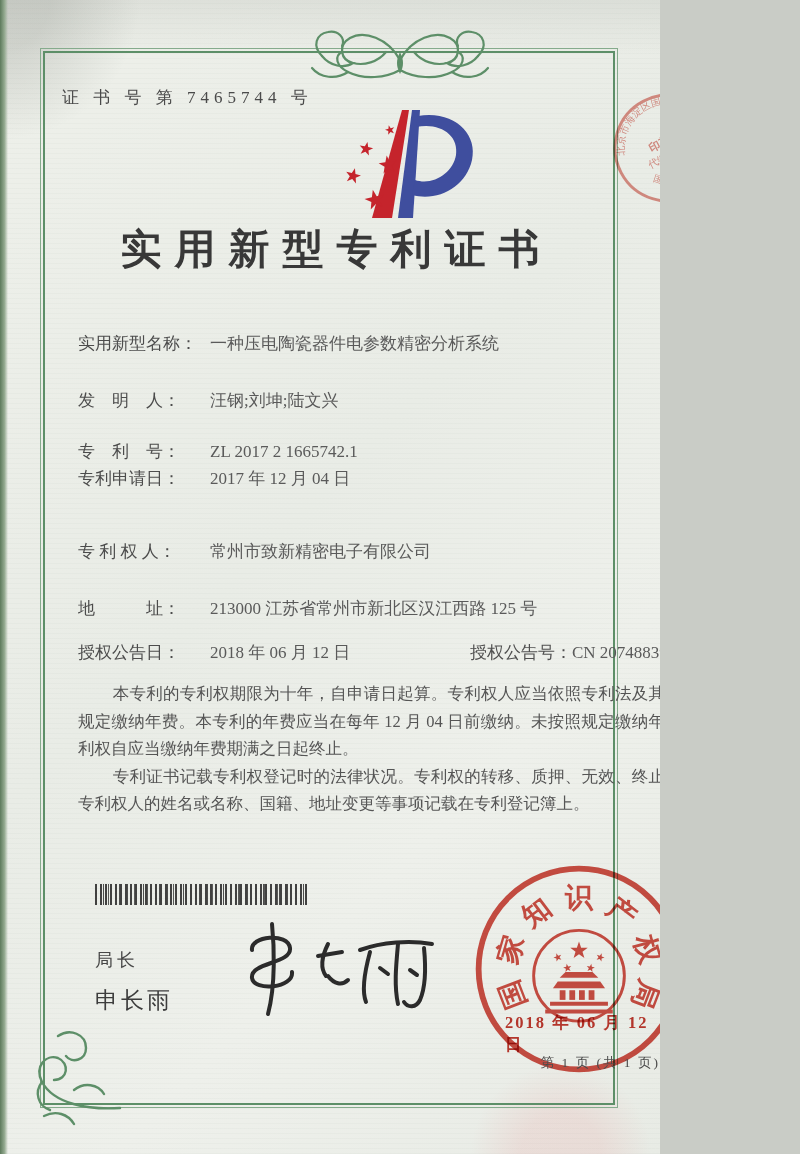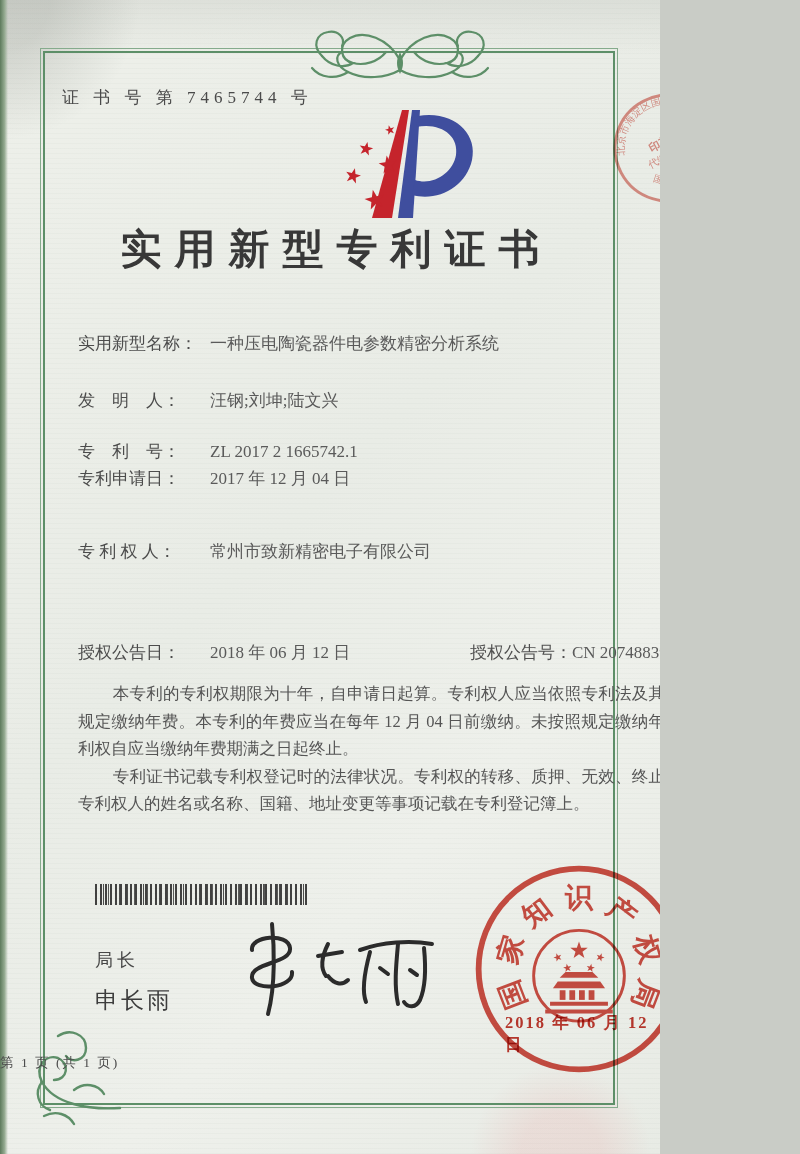--- a/index.html
+++ b/index.html
@@ -34,21 +34,21 @@
       repeating-linear-gradient(90deg,#2a2a2a 0 1px,transparent 1px 8px),
       repeating-linear-gradient(90deg,rgba(25,25,25,.85) 0 1px,transparent 1px 13px);}
   .director-title{left:95px;top:948px;font-size:18px;letter-spacing:4px;color:#474747;}
   .director-name{left:95px;top:985px;font-size:23px;letter-spacing:3px;color:#3d3d3d;}
   .sig{left:210px;top:910px;}
   .sig path{stroke:#2b2b2b;stroke-width:4;fill:none;stroke-linecap:round;stroke-linejoin:round;}
   .seal{left:468px;top:858px;mix-blend-mode:multiply;opacity:.93;}
   .seal-date{left:505px;top:1012px;font-size:16.5px;letter-spacing:2px;color:#c43a30;
     mix-blend-mode:multiply;font-weight:bold;}
   .tax-stamp{left:606px;top:86px;mix-blend-mode:multiply;opacity:.65;}
-  .footer{left:0;right:0;top:1054px;text-align:left;font-size:13.5px;letter-spacing:2px;color:#4c4c4c;}
+  .footer{left:0;right:0;top:1054px;text-align:right;font-size:13.5px;letter-spacing:2px;color:#4c4c4c;}
   .green-stroke{stroke:#5d8f68;fill:none;stroke-linecap:round;}
 </style>
 </head>
 <body>
 
 <div class="page">
 
   <svg width="0" height="0" style="position:absolute" aria-hidden="true">
     <defs>
       <path id="star5" d="M0,-10 L2.35,-3.24 L9.51,-3.09 L3.8,1.24 L5.88,8.09 L0,4 L-5.88,8.09 L-3.8,1.24 L-9.51,-3.09 L-2.35,-3.24 Z"></path>
@@ -143,20 +143,23 @@
   </div>
   <div class="abs row" style="top:440px">
     <span class="lbl">专　利　号：</span><span class="val">ZL 2017 2 1665742.1</span>
   </div>
   <div class="abs row" style="top:467px">
     <span class="lbl">专利申请日：</span><span class="val">2017 年 12 月 04 日</span>
   </div>
   <div class="abs row" style="top:540px">
     <span class="lbl">专 利 权 人：</span><span class="val">常州市致新精密电子有限公司</span>
   </div>
+  <div class="abs row" style="top:597px">
+    <span class="lbl">地　　　址：</span><span class="val">213000 江苏省常州市新北区汉江西路 125 号</span>
+  </div>
   <div class="abs row" style="top:641px;width:654px">
     <span><span class="lbl">授权公告日：</span><span class="val">2018 年 06 月 12 日</span></span>
     <span class="grant-right"><span>授权公告号：</span><span class="val">CN 207488395 U</span></span>
   </div>
 
   <div class="abs body-text">
     <p>本专利的专利权期限为十年，自申请日起算。专利权人应当依照专利法及其实施细则规定缴纳年费。本专利的年费应当在每年 12 月 04 日前缴纳。未按照规定缴纳年费的，专利权自应当缴纳年费期满之日起终止。</p>
     <p>专利证书记载专利权登记时的法律状况。专利权的转移、质押、无效、终止、恢复和专利权人的姓名或名称、国籍、地址变更等事项记载在专利登记簿上。</p>
   </div>
 

